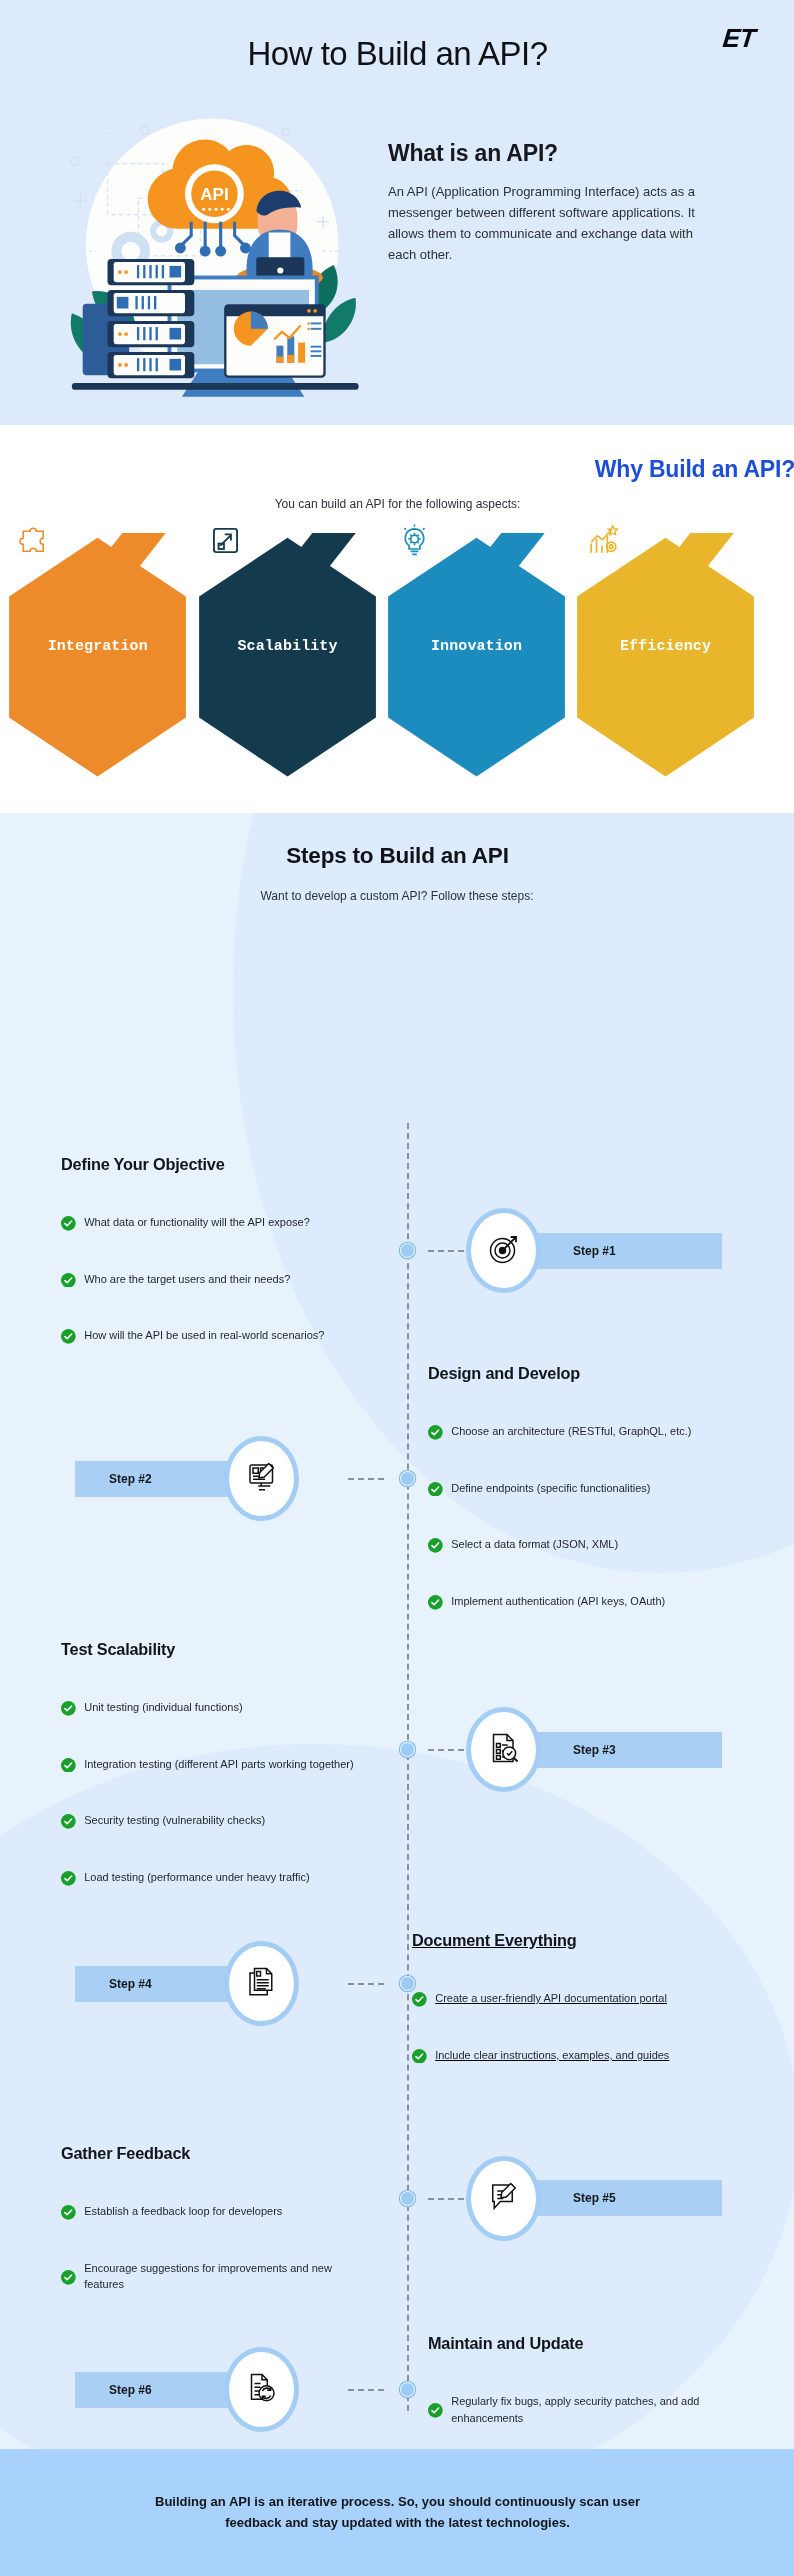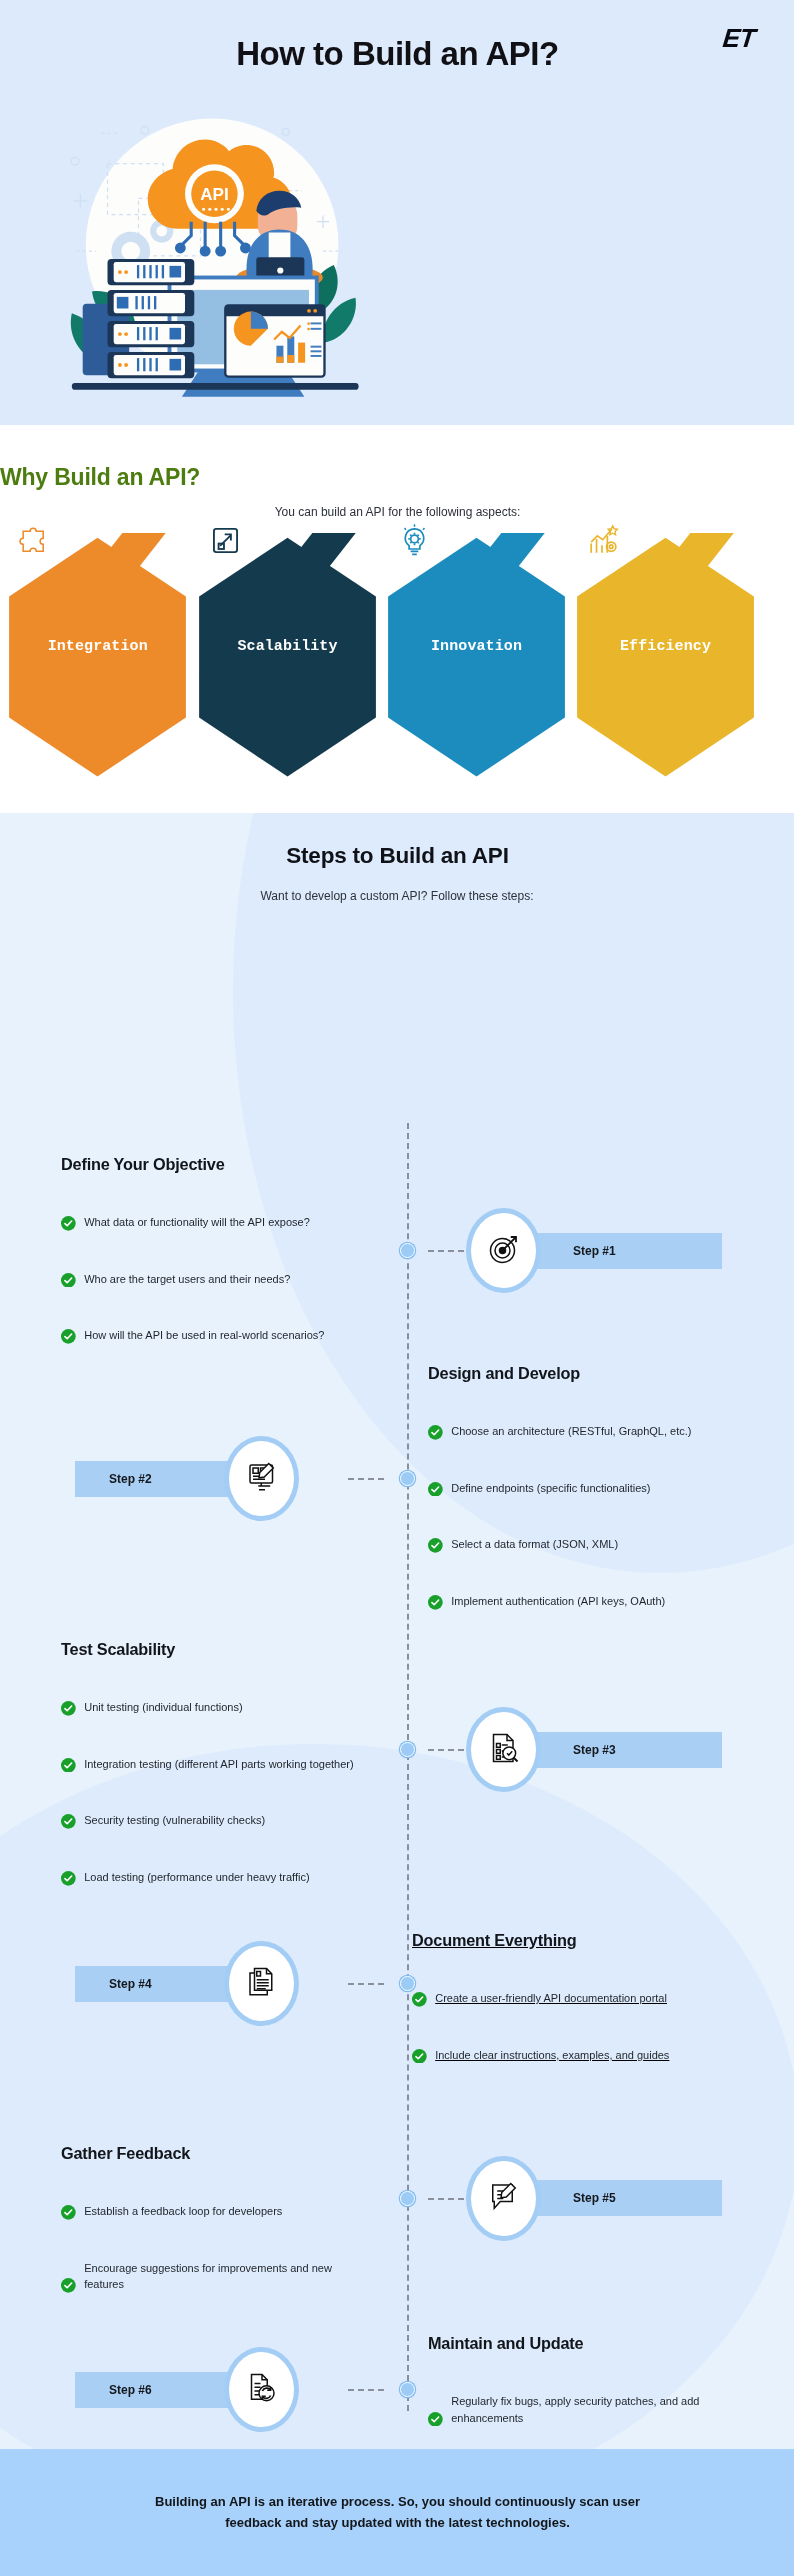--- a/index.html
+++ b/index.html
@@ -34,21 +34,21 @@
     letter-spacing: -0.8px;
     color: #0a0a12;
     font-family: "Liberation Sans", sans-serif;
     transform: skewX(-6deg);
   }
   .hero-title {
     position: absolute;
     top: 35px; left: 0; width: 795px;
     text-align: center;
     font-size: 33px;
-    font-weight: 700;
+    font-weight: 400;
     color: #111115;
     letter-spacing: -0.5px;
   }
   .hero-illus {
     position: absolute;
     left: 61px; top: 113px;
     width: 310px; height: 291px;
   }
   .hero-right {
     position: absolute;
@@ -70,25 +70,25 @@
 
   
   .why {
     position: relative;
     width: 795px;
     height: 388px;
     background: #ffffff;
     overflow: hidden;
   }
   .why h2 {
-    text-align: left;
+    text-align: right;
     font-size: 23px;
     font-weight: 700;
-    color: #4d7c0f;
-    padding-top: 39px;
+    color: #1d4ed8;
+    padding-top: 31px;
     letter-spacing: -0.2px;
   }
   .why .sub {
     text-align: center;
     font-size: 12px;
     color: #2d3138;
     margin-top: 14px;
   }
   .hex-row {
     position: absolute;
@@ -168,21 +168,21 @@
   .txt-col { position: absolute; width: 310px; }
   .txt-col h3 {
     font-size: 16.3px;
     font-weight: 700;
     color: #12151a;
     margin-bottom: 13px;
     letter-spacing: -0.2px;
   }
   .bullet {
     display: flex;
-    align-items: flex-end;
+    align-items: center;
     margin-bottom: 11.6px;
     margin-top: 40px;
   }
   .bullet .chk {
     flex: 0 0 auto;
     width: 14.7px; height: 14.7px;
     margin-right: 8.5px;
     margin-top: 1.6px;
   }
   .bullet .bt {
@@ -409,20 +409,24 @@
             </g>
           <g fill="#F5941F">
               <rect x="318" y="270" width="3" height="3"></rect>
               <rect x="318" y="277" width="3" height="3"></rect>
             </g>
         </g>
         <rect x="14" y="348" width="370" height="9" rx="4" fill="#1C3658"></rect>
       </svg>
     </div>
 
+    <div class="hero-right">
+      <h2>What is an API?</h2>
+      <p>An API (Application Programming Interface) acts as a messenger between different software applications. It allows them to communicate and exchange data with each other.</p>
+    </div>
   </section>
 
   <section class="why">
     <h2>Why Build an API?</h2>
     <div class="sub">You can build an API for the following aspects:</div>
 
     <div class="hex-row">
 
       <div class="hex-cell" style="left:6.2px">
         <svg width="190" height="264" viewBox="0 0 245 340" xmlns="http://www.w3.org/2000/svg">

